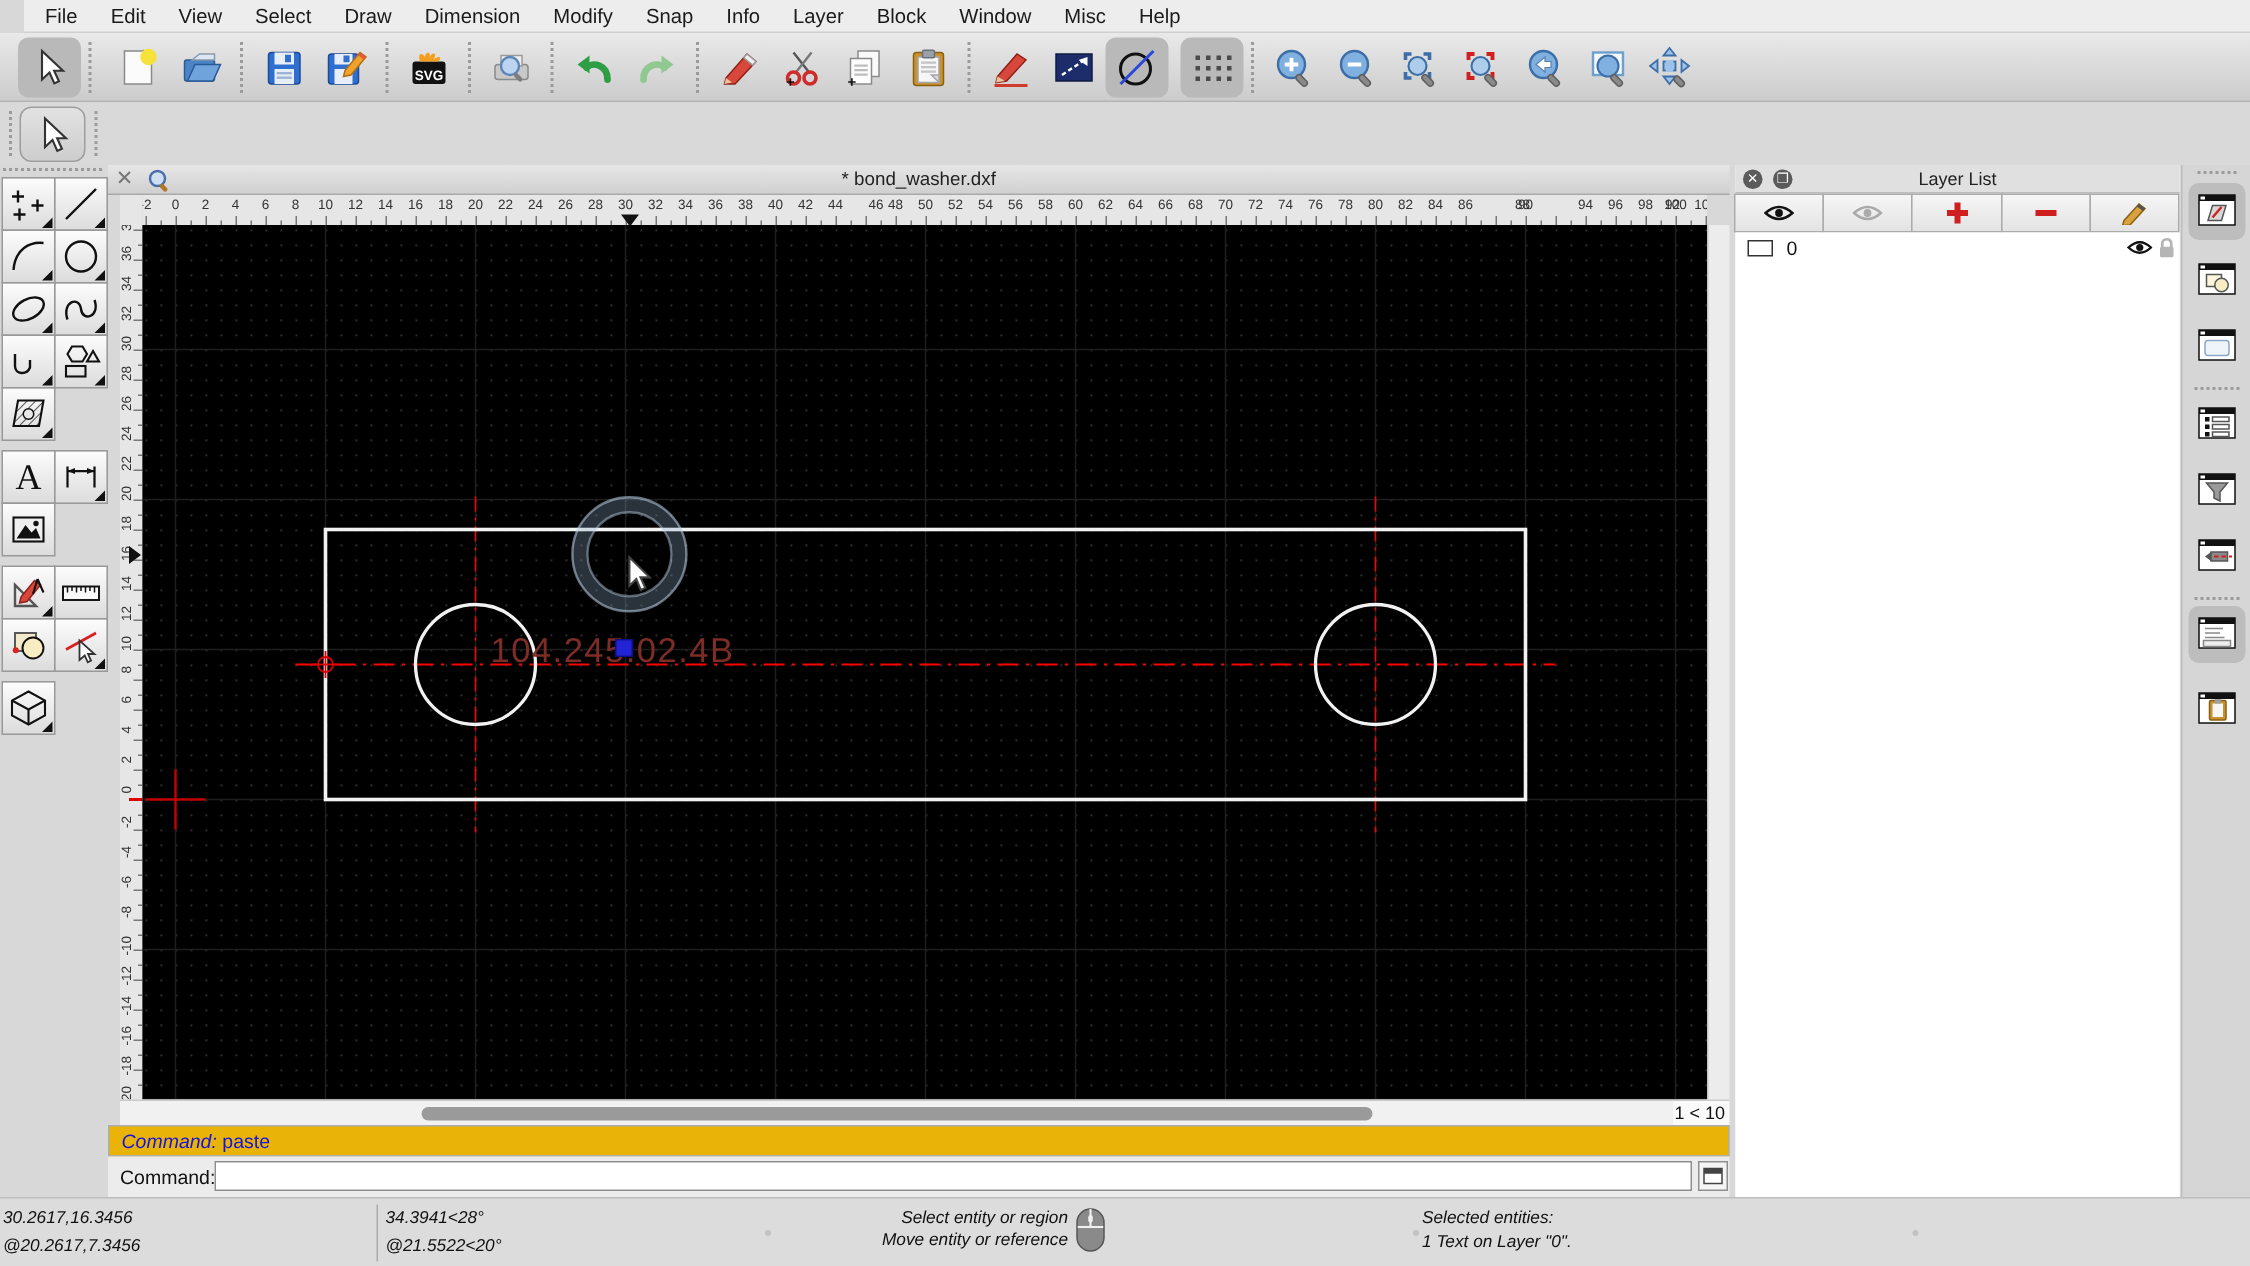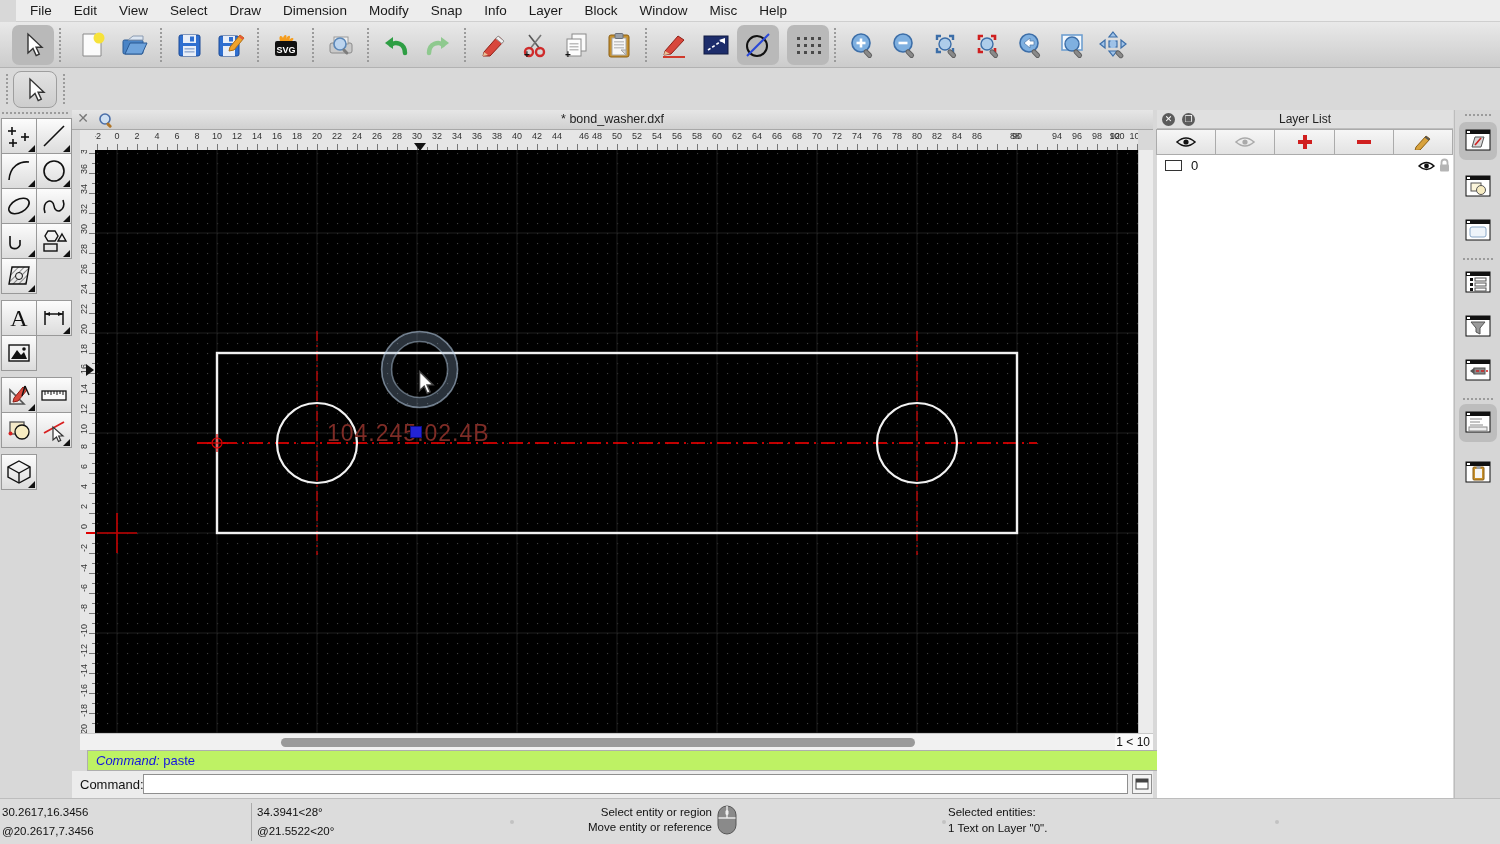--- a/index.html
+++ b/index.html
@@ -43,29 +43,29 @@
   
   #canvas-wrap { left:95px; top:150px; width:1043px; height:583px; background:#000; }
   
   #vscroll { left:1138px; top:150px; width:15px; height:583px; background:#ececec; border-left:1px solid #c5c5c5; }
   
   #hscroll { left:80px; top:733px; width:1035px; height:17px; background:#f1f1f1; border-top:1px solid #c9c9c9; }
   #hthumb { position:absolute; left:201px; top:4px; width:634px; height:9px; border-radius:5px; background:#9a9a9a; }
   #scale-cell { left:1115px; top:733px; width:38px; height:17px; background:#fafafa; border-top:1px solid #c9c9c9; font-size:12px; color:#111; text-align:right; padding:1px 3px 0 0; }
 
   
-  #cmd-hist { left:87px; top:750px; width:1081px; height:21px; background:#bef264; border:1px solid #aeaeae; font-size:13px; color:#1414e0; padding:2px 0 0 8px; }
+  #cmd-hist { left:72px; top:750px; width:1081px; height:21px; background:#eab308; border:1px solid #aeaeae; font-size:13px; color:#1414e0; padding:2px 0 0 8px; }
   #cmd-hist .lbl { font-style:italic; }
   #cmd-row { left:72px; top:771px; width:1081px; height:27px; background:#ececec; }
   #cmd-label { position:absolute; left:8px; top:6px; font-size:13px; color:#111; }
   #cmd-input { position:absolute; left:71px; top:3px; width:985px; height:20px; background:#fff; border:1px solid #8f8f8f; }
   #cmd-kbd { position:absolute; left:1060px; top:3px; width:20px; height:20px; background:#f4f4f4; border:1px solid #8f8f8f; display:flex; align-items:center; justify-content:center; }
 
   
-  #statusbar { left:0; top:798px; width:1500px; height:46px; background:#dcdcdc; border-top:1px solid #bdbdbd; font-size:11.5px; color:#111; }
+  #statusbar { left:0; top:798px; width:1500px; height:46px; background:#dcdcdc; border-top:1px solid #bdbdbd; font-size:11.5px; color:#111;font-style:italic; }
   .st { position:absolute; white-space:pre; }
   #st-div { position:absolute; left:251px; top:4px; width:1px; height:38px; background:#ababab; }
   .grip-dot { position:absolute; width:4px; height:4px; border-radius:2px; background:#c2c2c2; top:21px; }
 
   
   #palette { left:1px; top:118px; width:72px; }
   .prow { display:flex; }
   .pbtn { width:36px; height:36px; border:1px solid #999; background:linear-gradient(#fcfcfc,#dcdcdc); position:relative; display:flex; align-items:center; justify-content:center; margin:0 0 -1px 0; }
   .pbtn + .pbtn { margin-left:-1px; }
   .pbtn.fly:after { content:""; position:absolute; right:1px; bottom:1px; border-style:solid; border-width:0 0 7px 7px; border-color:transparent transparent #111 transparent; }

